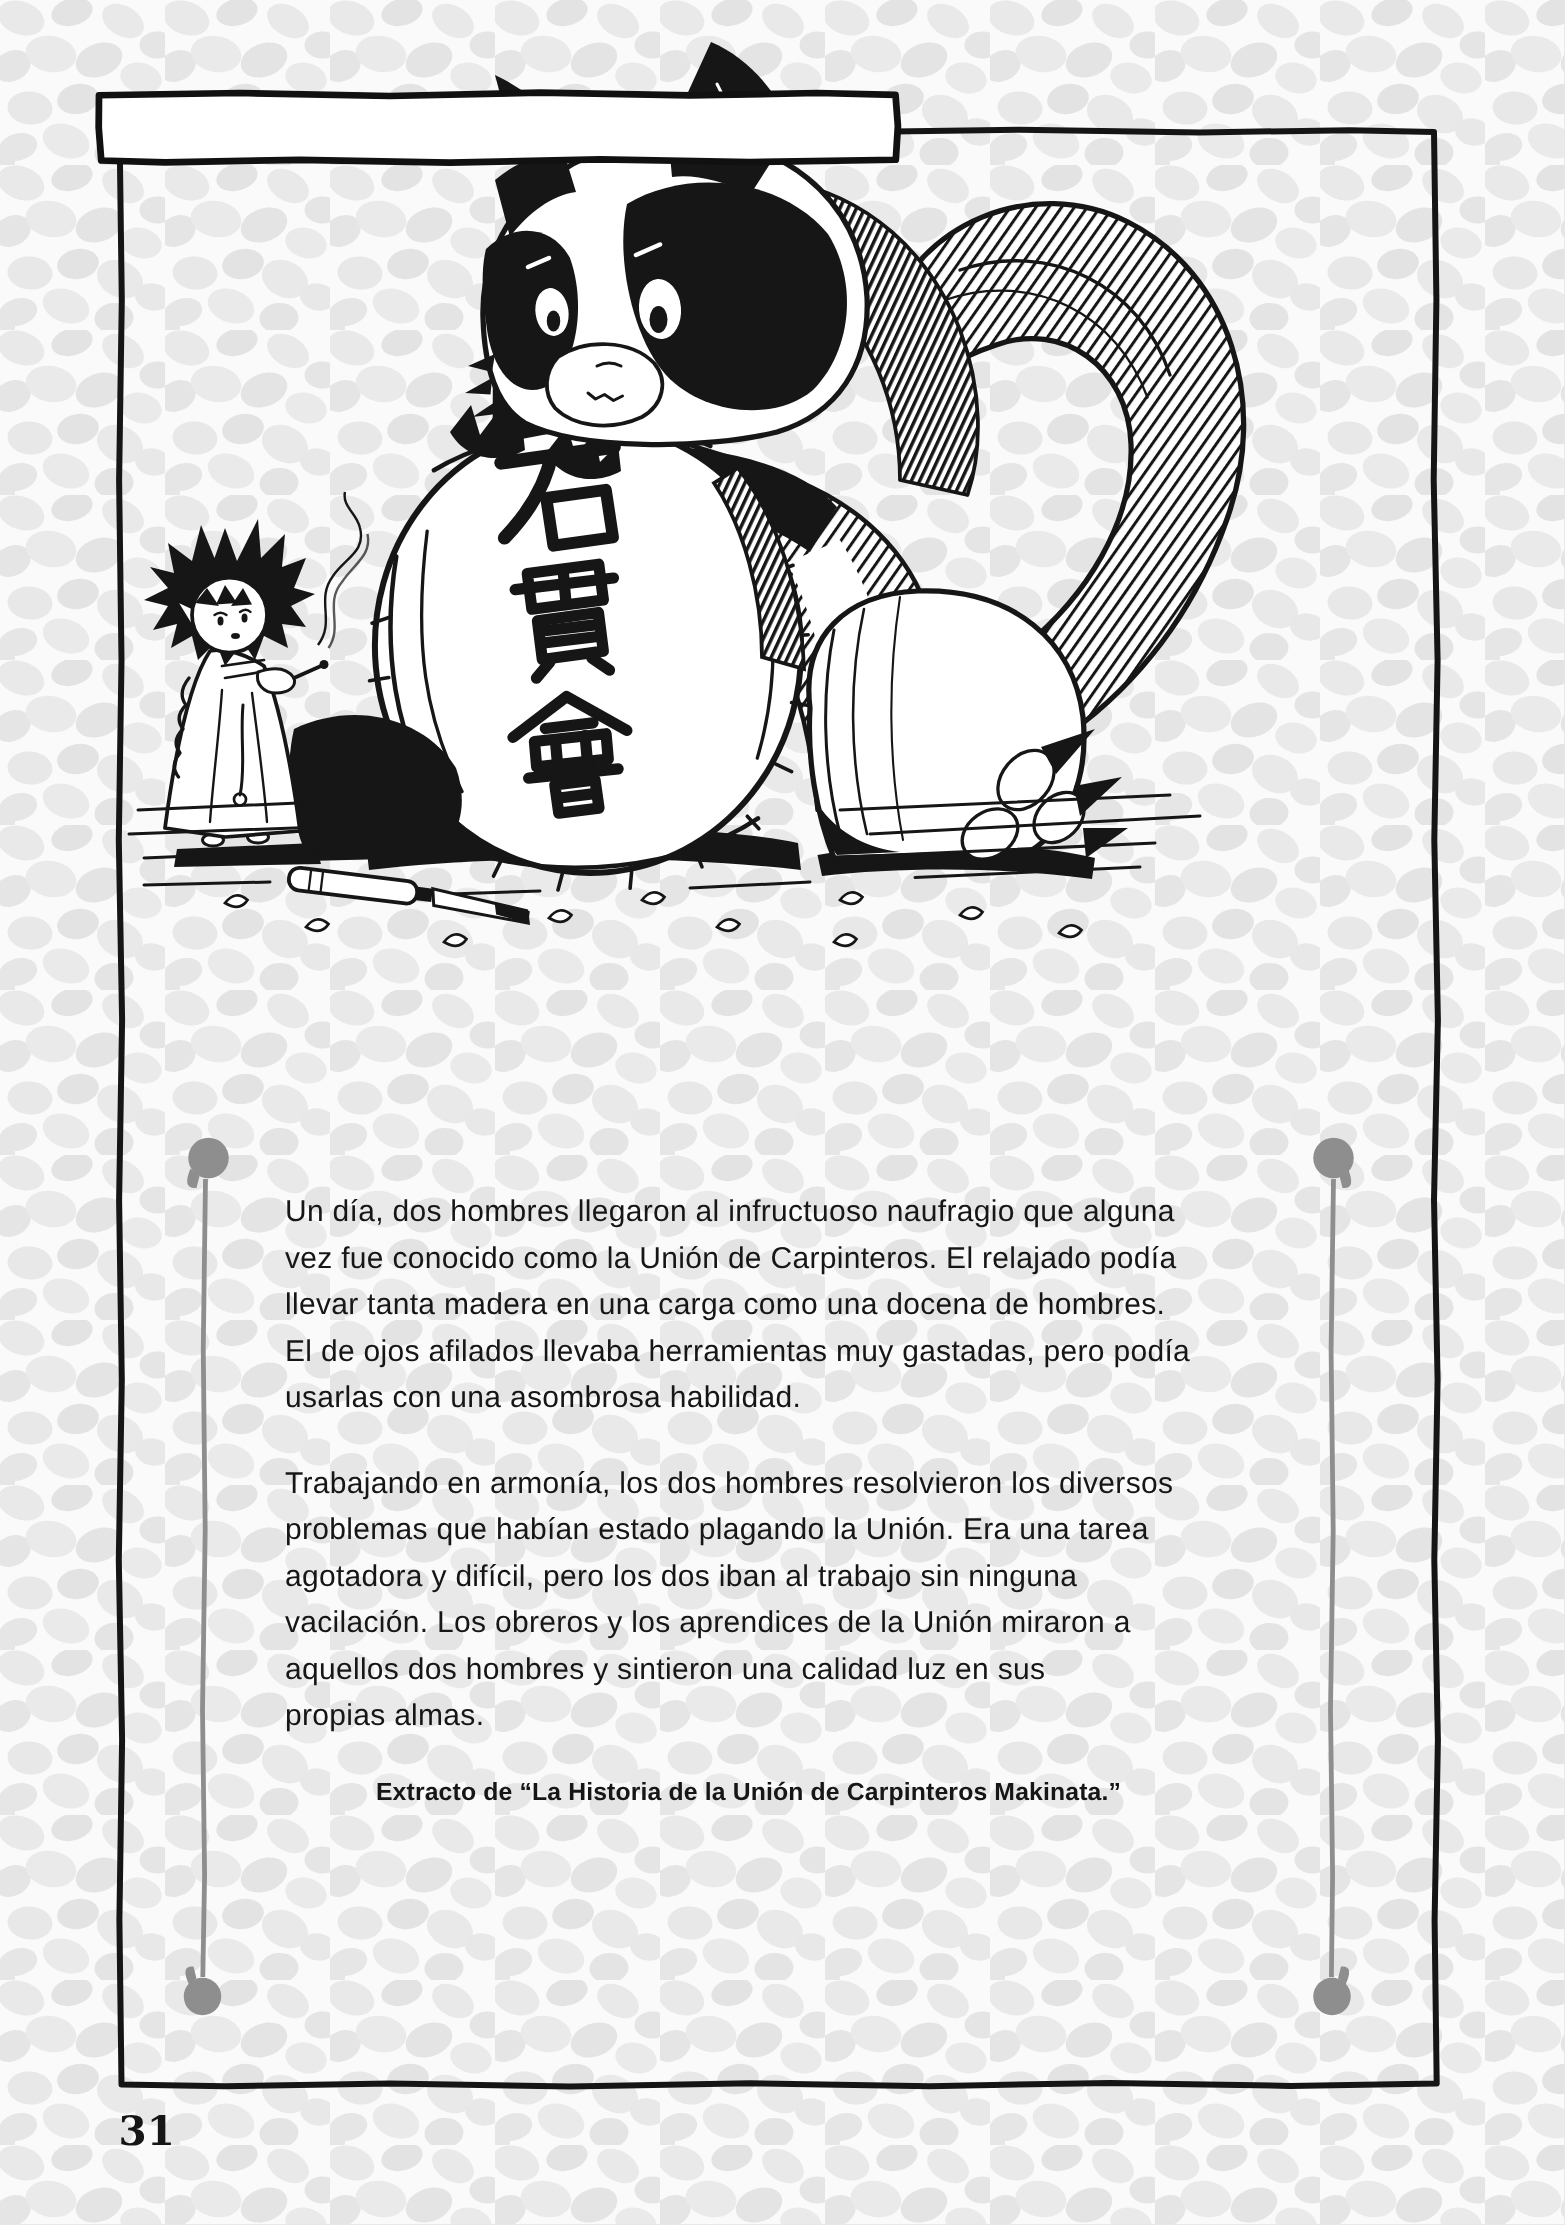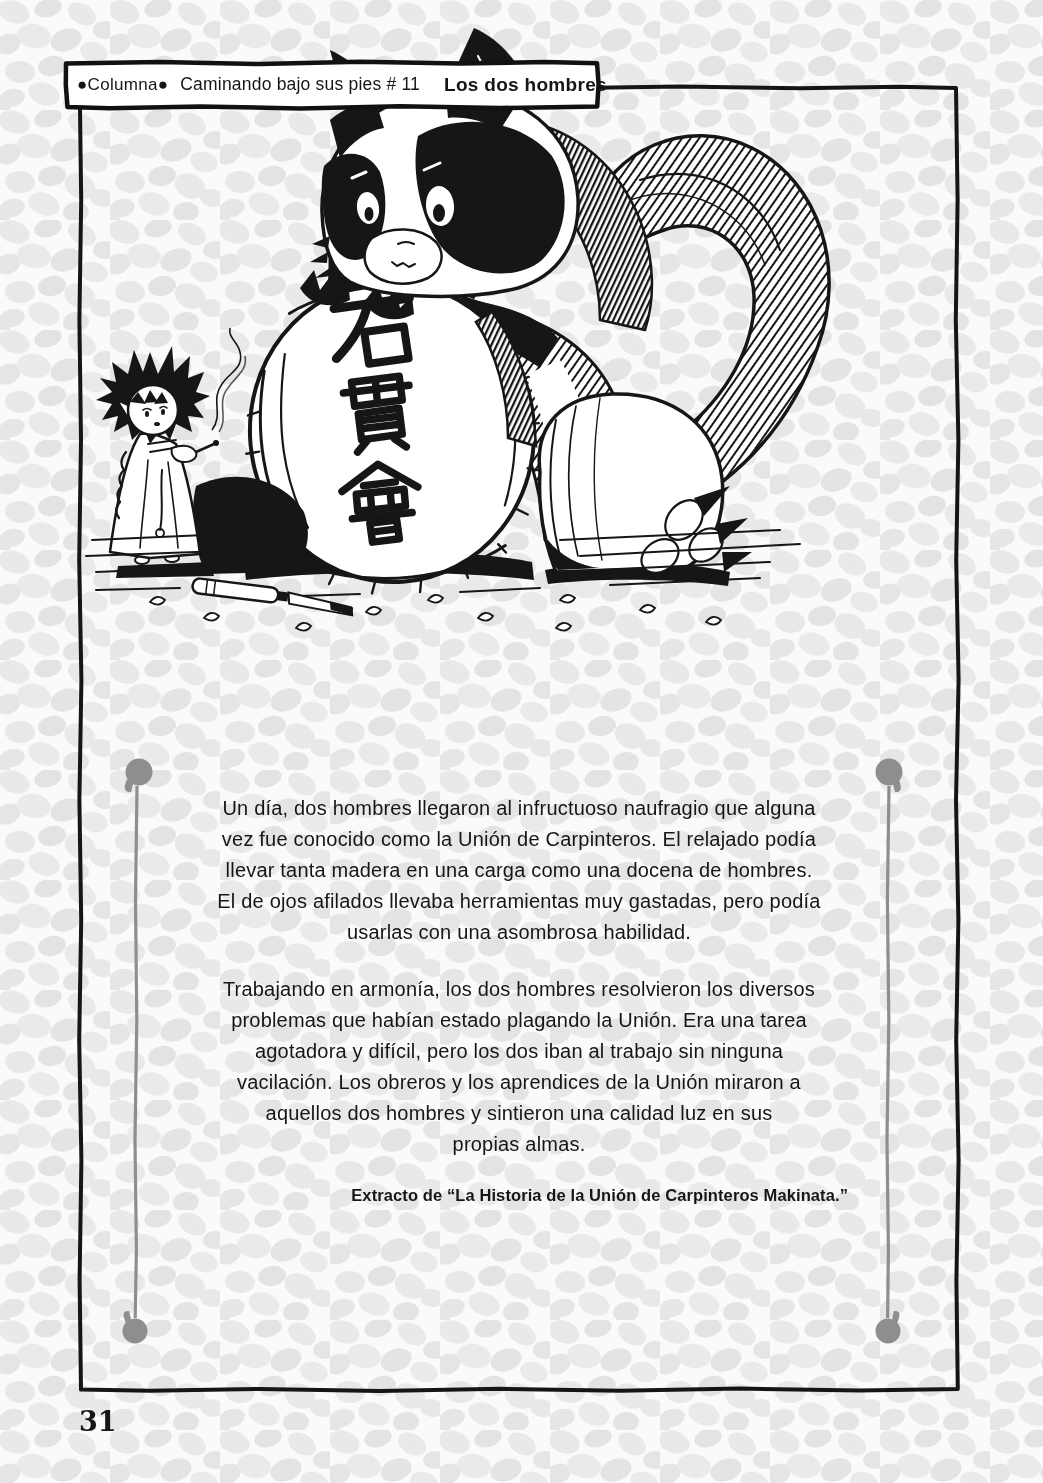--- a/index.html
+++ b/index.html
@@ -7,22 +7,22 @@
          font-family:"Liberation Sans","DejaVu Sans",sans-serif;color:#161616;}
   .stage > svg{position:absolute;left:0;top:0;}
   .illu{position:absolute;left:85px;top:115px;}
   .header-box{position:absolute;left:64px;top:61px;width:536px;height:47px;
               display:flex;align-items:center;padding-left:13px;box-sizing:border-box;white-space:nowrap;}
   .col-label{font-size:17px;letter-spacing:.3px;}
   .series{font-size:17.5px;margin-left:12px;letter-spacing:.2px;}
   .episode{font-size:19px;font-weight:700;margin-left:24px;letter-spacing:.3px;}
   .textblock{position:absolute;left:150px;top:780px;width:698px;padding-top:13px;}
   .textblock p{margin:0 0 26px;padding-left:40px;font-size:20px;line-height:31px;
-               white-space:pre-line;letter-spacing:.2px;text-align:center;}
-  .attribution{margin-top:12px;font-size:16.5px;font-weight:700;text-align:right;letter-spacing:.1px;}
+               white-space:pre-line;letter-spacing:.2px;}
+  .attribution{margin-top:12px;font-size:16.5px;font-weight:700;text-align:center;letter-spacing:.1px;}
   .pageno{position:absolute;left:79px;top:1406px;font-family:"DejaVu Serif","Liberation Serif",serif;
           font-size:27px;font-weight:700;}
   .sr{position:absolute;width:1px;height:1px;overflow:hidden;clip-path:inset(50%);}
 </style>
 </head>
 <body>
 
 <div class="stage">
 
   <svg width="1043" height="1483" aria-hidden="true">
@@ -279,25 +279,20 @@
 
     <g fill="#8e8e8e" stroke="none">
       <path d="M 889 786 L 887.4 900 L 888.8 1020 L 887 1140 L 888.4 1250 L 887.6 1318" fill="none" stroke="#8e8e8e" stroke-width="3.2"></path>
       <circle cx="889" cy="772" r="13.5"></circle>
       <path d="M 899 780 Q 904 793 895 792 L 893 784 Z"></path>
       <circle cx="888" cy="1331" r="12.5"></circle>
       <path d="M 897 1323 Q 903 1310 894 1311 L 892 1319 Z"></path>
     </g>
   </svg>
 
-  <div class="header-box">
-    <span class="col-label">●Columna●</span>
-    <span class="series">Caminando bajo sus pies # 11</span>
-    <span class="episode">Los dos hombres</span>
-  </div>
 
   <span class="sr">石貫會</span>
 
   <div class="textblock">
     <p>Un día, dos hombres llegaron al infructuoso naufragio que alguna
 vez fue conocido como la Unión de Carpinteros. El relajado podía
 llevar tanta madera en una carga como una docena de hombres.
 El de ojos afilados llevaba herramientas muy gastadas, pero podía
 usarlas con una asombrosa habilidad.</p>
     <p>Trabajando en armonía, los dos hombres resolvieron los diversos

